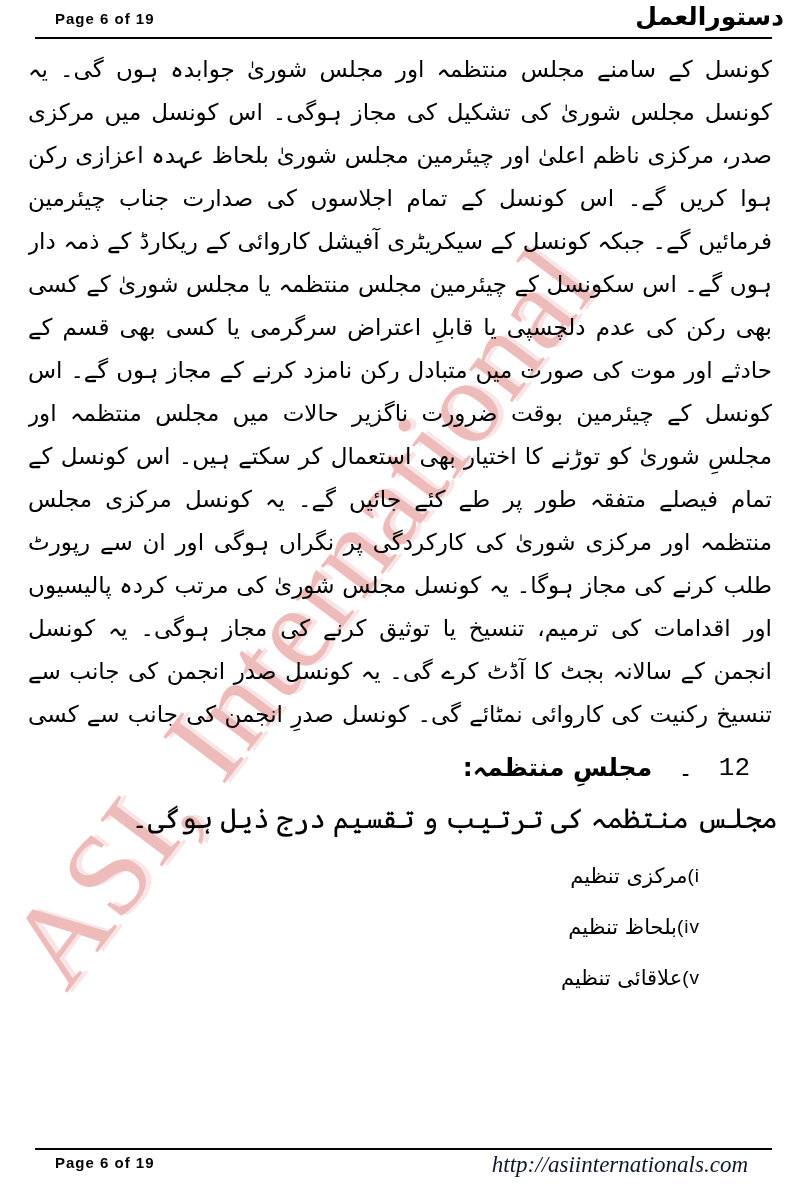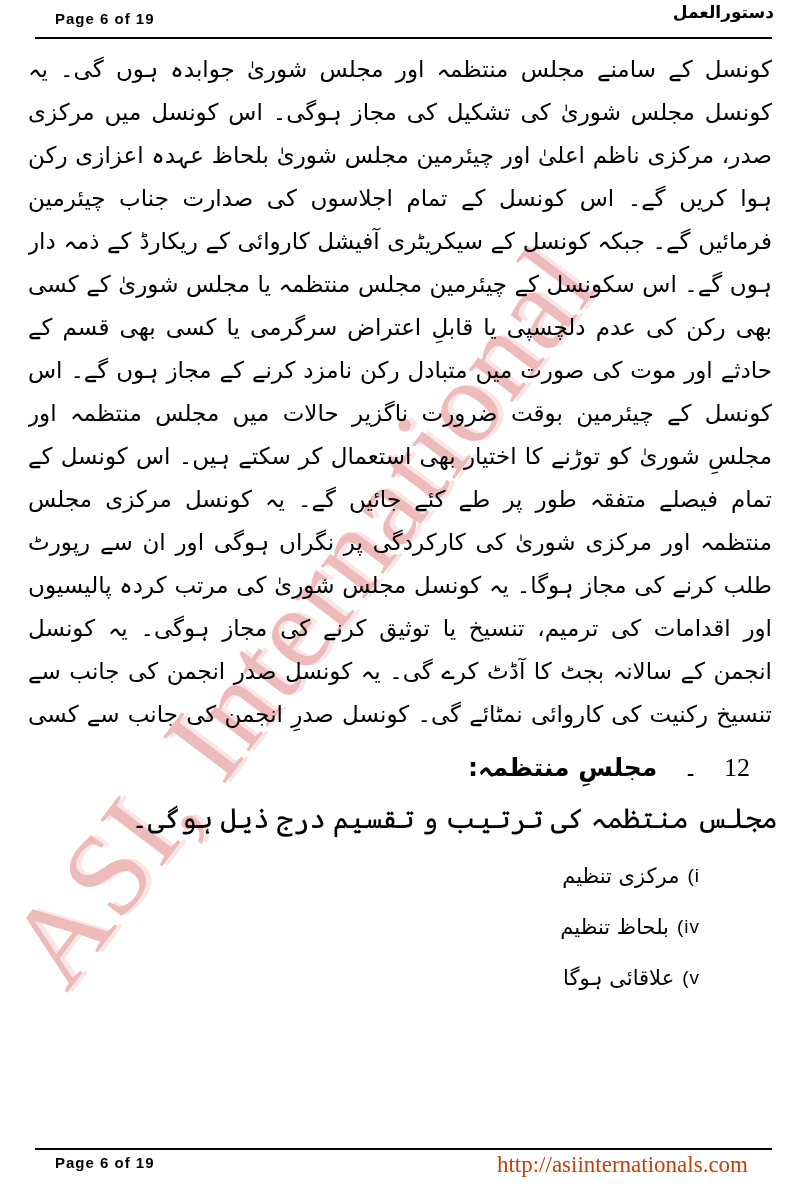--- a/index.html
+++ b/index.html
@@ -27,22 +27,22 @@
     z-index:1;
     letter-spacing:2px;
   }
   
   .header{position:absolute;left:0;top:0;width:800px;z-index:2;}
   .header-pagenum{
     position:absolute;left:55px;top:10px;
     font-size:15px;font-weight:bold;letter-spacing:1px;
   }
   .header-title{
-    position:absolute;right:26px;top:2px;
-    font-size:17px;font-weight:bold;
+    position:absolute;right:16px;top:2px;
+    font-size:25px;font-weight:bold;
     font-family:"DejaVu Sans",sans-serif;
     direction:rtl;
   }
   .header-rule{
     position:absolute;left:35px;top:37px;width:737px;height:2px;background:#000;
   }
   
   .body-text{
     position:absolute;left:28px;top:48px;width:744px;height:690px;
     z-index:2;
@@ -52,54 +52,55 @@
     font-family:"DejaVu Sans","Liberation Serif",sans-serif;
     overflow:hidden;
   }
   
   .sec-heading{
     position:absolute;right:50px;top:753px;z-index:2;
     display:flex;align-items:flex-start;gap:26px;
     font-size:25px;font-weight:bold;
     font-family:"DejaVu Sans",sans-serif;
   }
-  .sec-heading .sec-num{font-family:Liberation Serif, serif;font-weight:normal;font-size:26px;}
+  .sec-heading .sec-num{font-family:Liberation Mono, monospace;font-weight:normal;font-size:26px;}
   .sec-heading .sec-sep{font-weight:normal;}
   .sec-intro{
     position:absolute;right:22px;top:802px;z-index:2;
     font-size:28px;
     font-family:Liberation Serif, serif;
     white-space:nowrap;
     direction:ltr;
   }
   .sec-list{
     position:absolute;right:100px;top:850px;z-index:2;
     display:flex;flex-direction:column;align-items:flex-end;
   }
   .sec-item{
-    height:51px;display:flex;align-items:center;gap:8px;
+    height:51px;display:flex;align-items:center;
     font-size:21px;
     font-family:"DejaVu Sans",sans-serif;
   }
   .sec-item .item-num{
     font-family:"Liberation Sans",sans-serif;font-size:19px;letter-spacing:1px;
   }
   
   .footer-rule{
     position:absolute;left:35px;top:1148px;width:737px;height:2px;background:#000;z-index:2;
   }
   .footer-pagenum{
     position:absolute;left:55px;top:1154px;z-index:2;
     font-size:15px;font-weight:bold;letter-spacing:1px;
   }
   .footer-url{
     position:absolute;right:52px;top:1152px;z-index:2;
     font-family:"Liberation Serif","DejaVu Serif",serif;
+    font-style:italic;
     font-size:23px;
-    color:#c2410c;
+    color:#0f172a;
     text-decoration:none;
     cursor:pointer;
   }
 </style>
 </head>
 <body>
 
 <div class="page">
 
   <div class="watermark">ASI, International</div>
@@ -123,21 +124,21 @@
   <div class="sec-list">
     <div class="sec-item">
       <span class="item-label" dir="auto">مرکزی تنظیم</span>
       <span class="item-num">(i</span>
     </div>
     <div class="sec-item">
       <span class="item-label" dir="auto">بلحاظ تنظیم</span>
       <span class="item-num">(iv</span>
     </div>
     <div class="sec-item">
-      <span class="item-label" dir="auto">علاقائی ہوگا</span>
+      <span class="item-label" dir="auto">علاقائی تنظیم</span>
       <span class="item-num">(v</span>
     </div>
   </div>
 
   <div class="footer-rule"></div>
   <div class="footer-pagenum">Page 6 of 19</div>
   <a class="footer-url">http://asiinternationals.com</a>
 
 </div>
 

